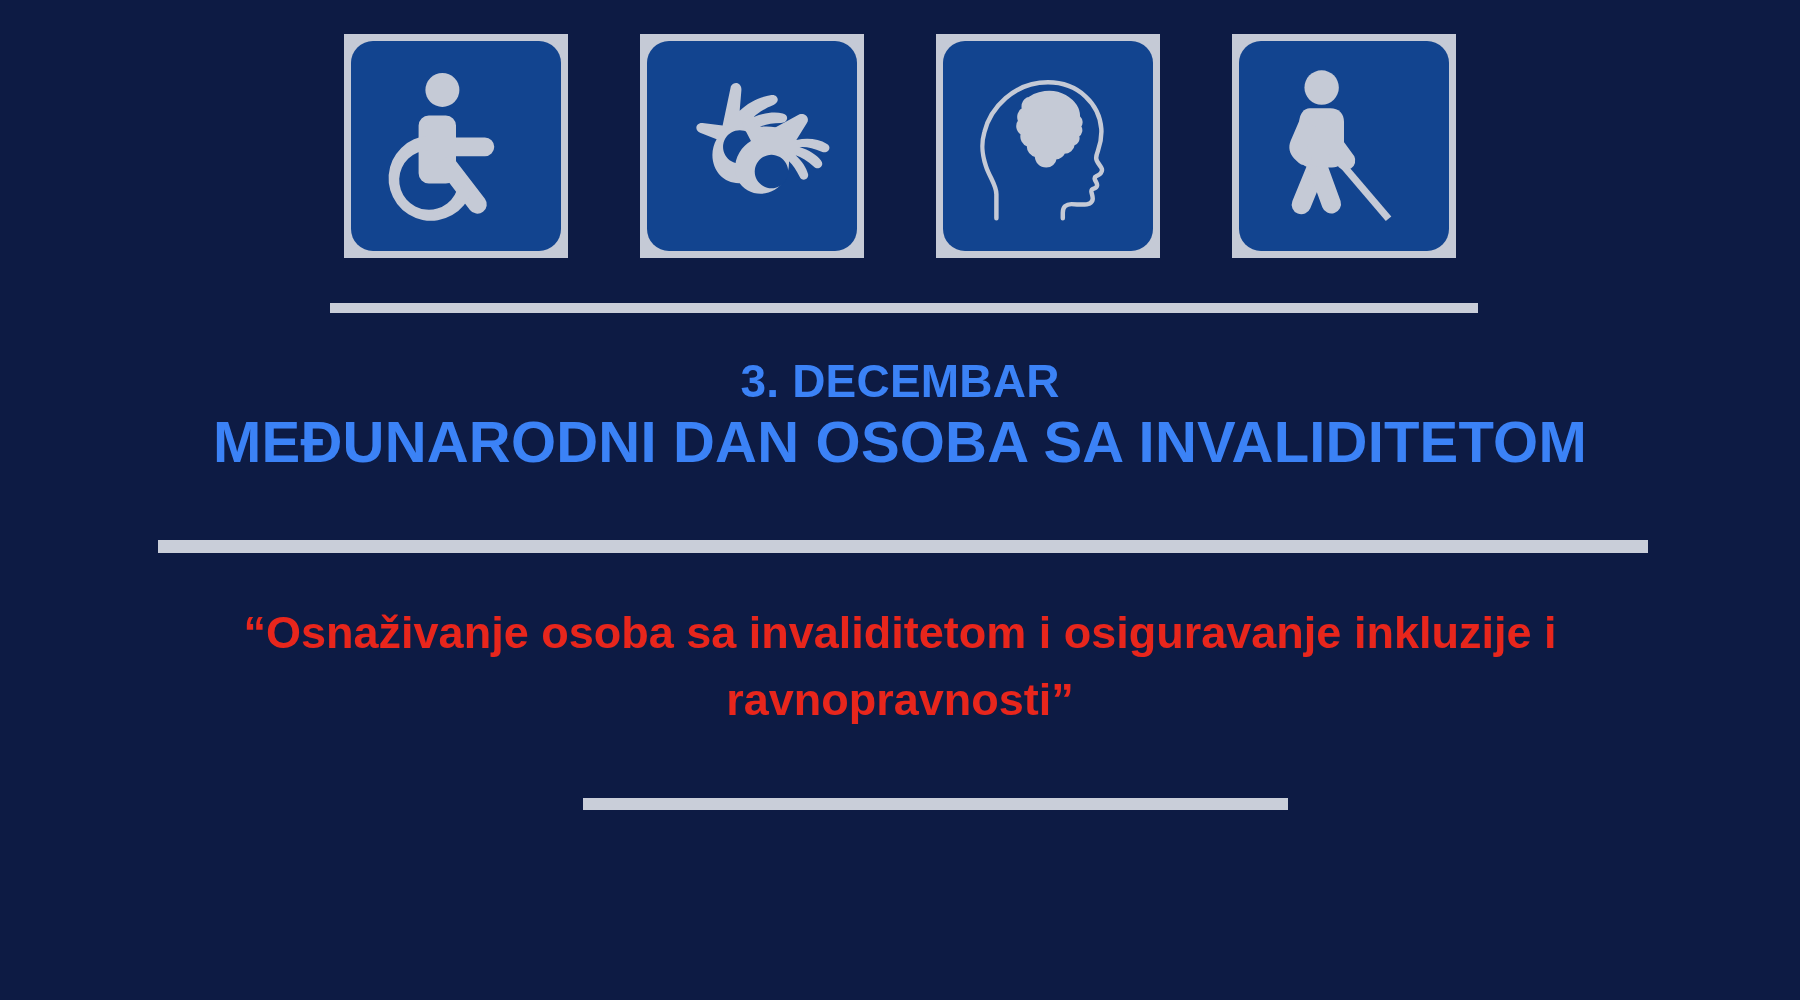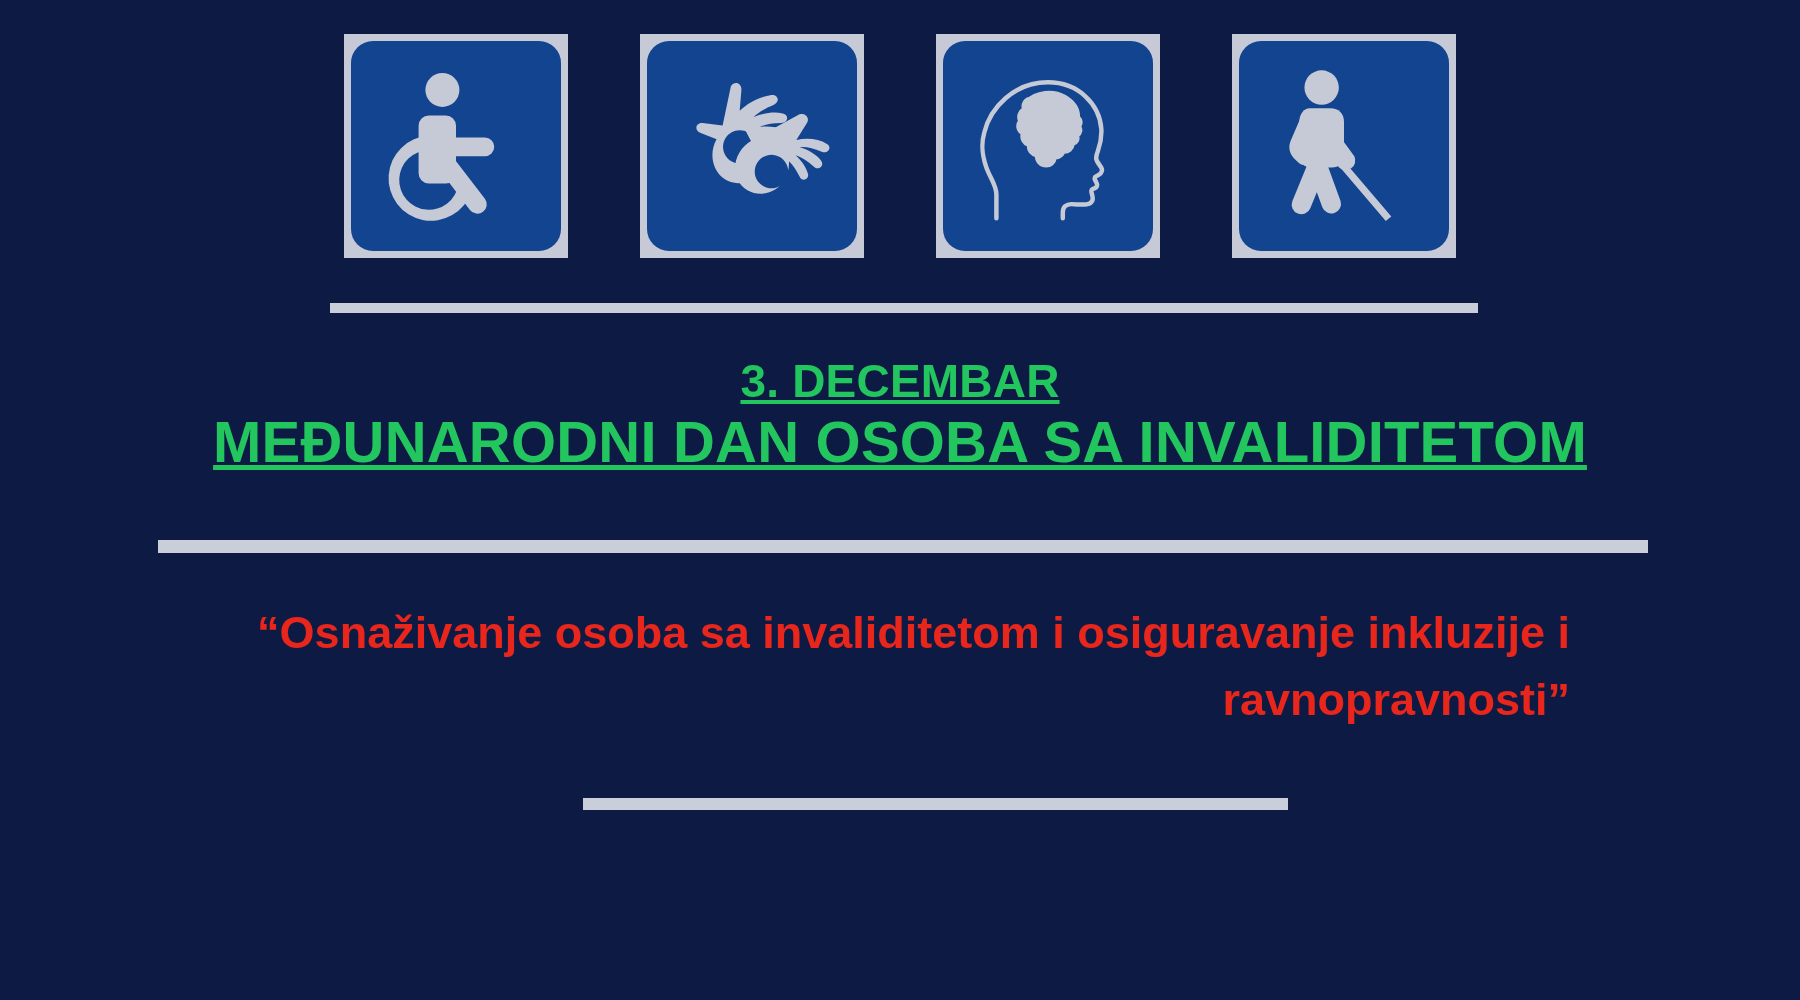--- a/index.html
+++ b/index.html
@@ -79,36 +79,35 @@
     height: 12px;
   }
 
   
   .headline {
     position: absolute;
     top: 355px;
     left: 0;
     width: 1800px;
     text-align: center;
-    color: #22c55e;
+    color: #3b82f6;
     font-weight: bold;
     line-height: 1.16;
     letter-spacing: 0.2px;
-    text-decoration: underline;
   }
   .headline .line1 { display: block; font-size: 46px; }
   .headline .line2 { display: block; font-size: 58px; }
 
   
   .quote {
     position: absolute;
     top: 600px;
     left: 0;
     width: 1800px;
-    text-align: right;
+    text-align: center;
     color: #e8261c;
     font-weight: bold;
     font-size: 45px;
     line-height: 1.48;
     padding: 0 230px;
     box-sizing: border-box;
   }
 </style>
 </head>
 <body>

